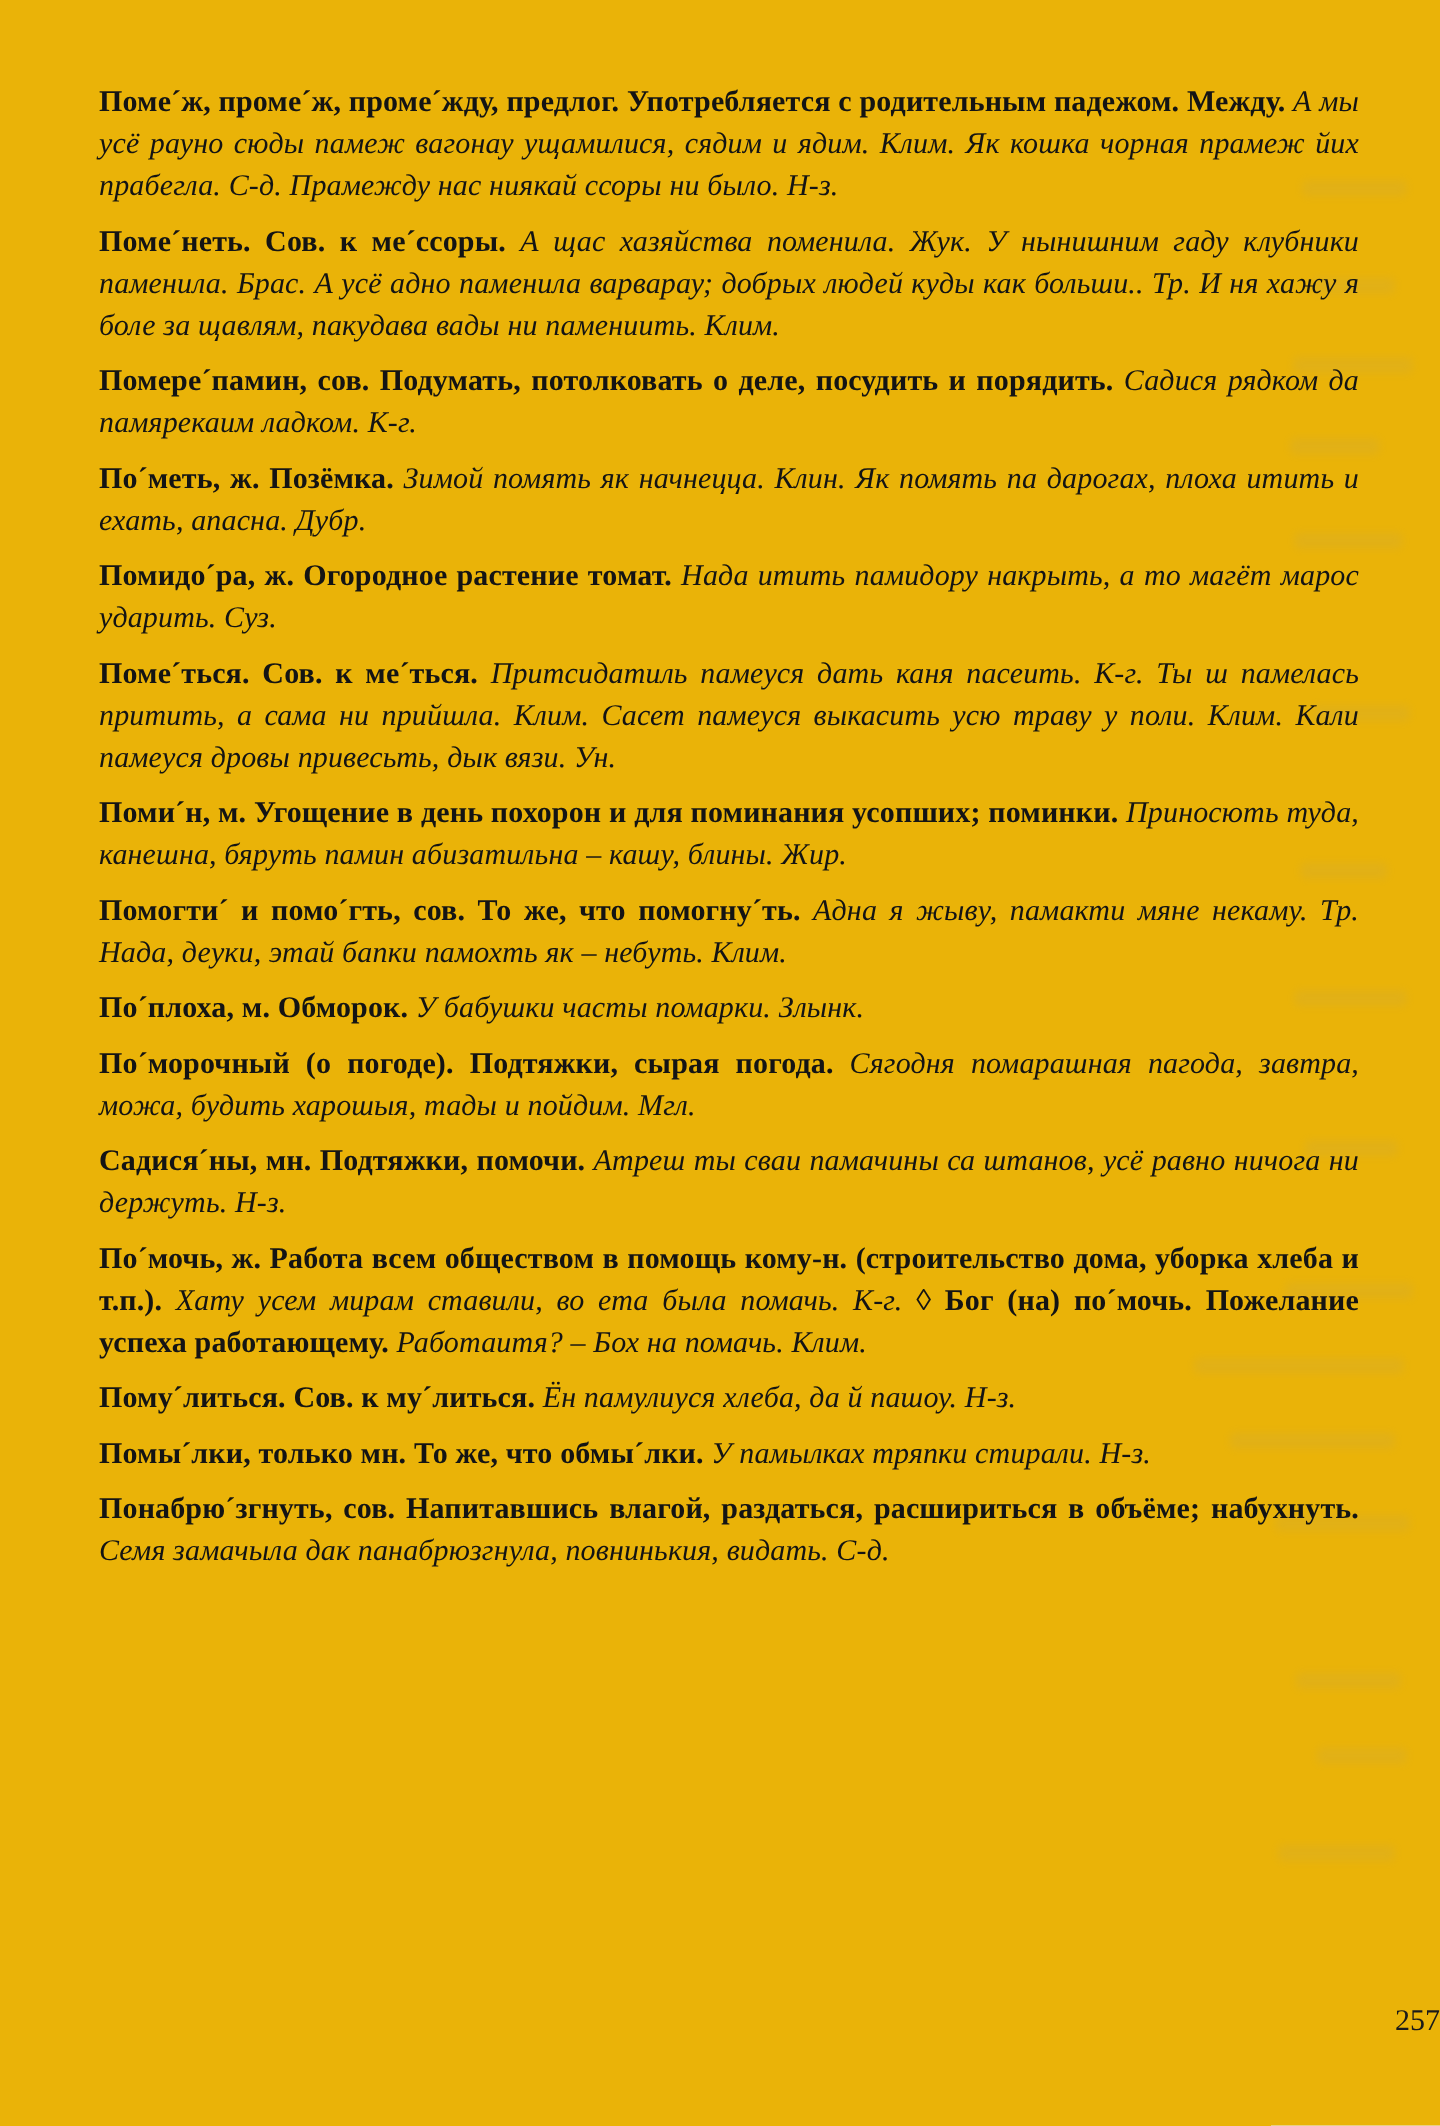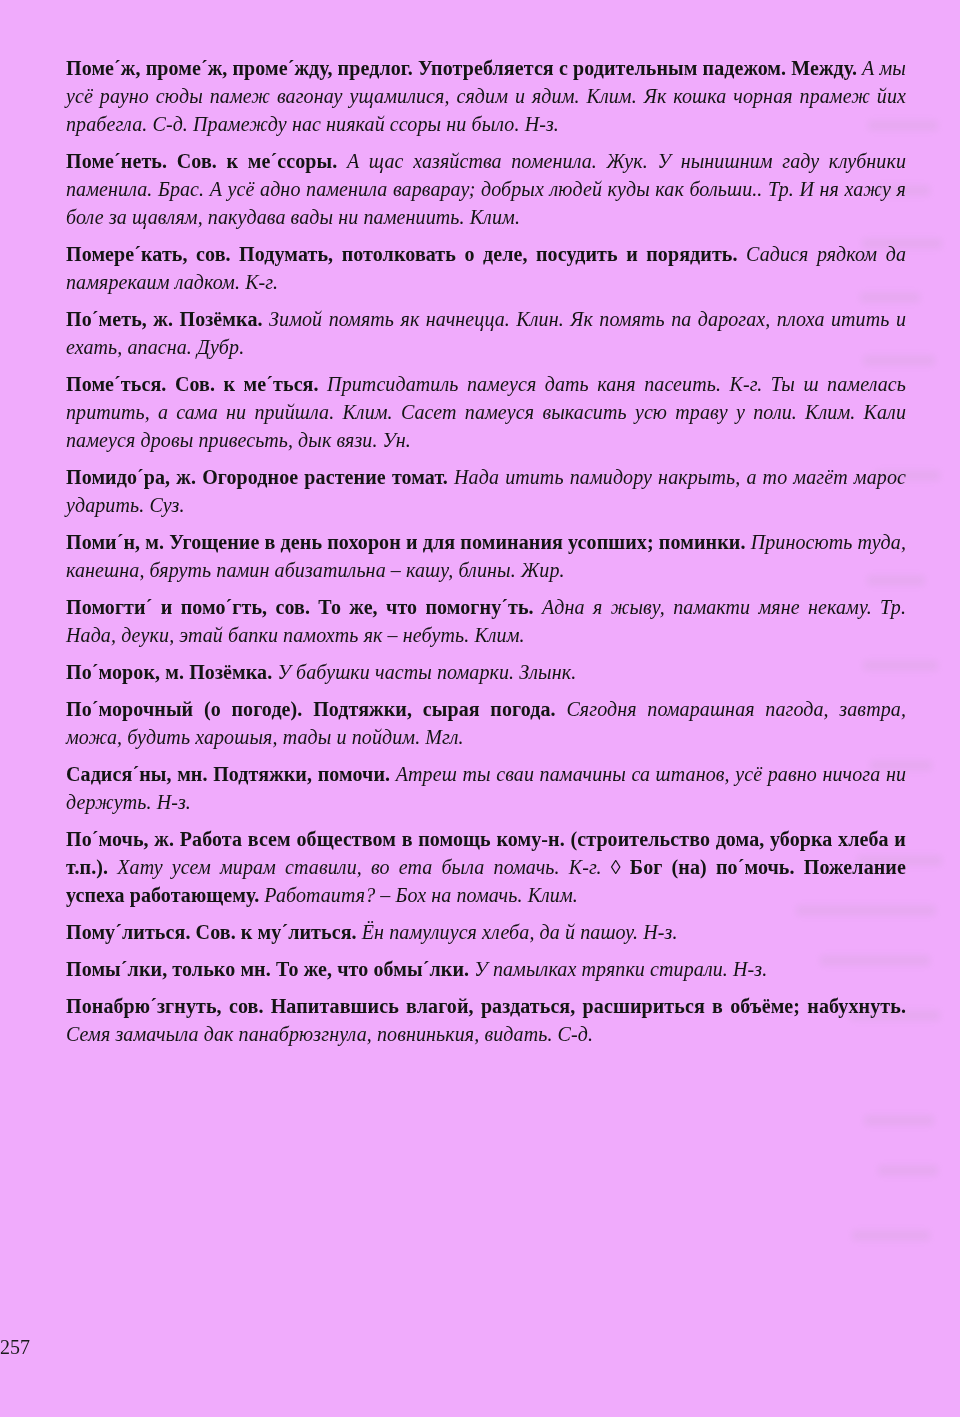--- a/index.html
+++ b/index.html
@@ -6,21 +6,21 @@
   html, body {
     margin: 0;
     padding: 0;
     background: #e8e8e6;
   }
   .page {
     position: relative;
     width: 960px;
     height: 1417px;
     margin: 0 auto;
-    background: #f0abfc;
+    background: #eab308;
     overflow: hidden;
     font-family: "Liberation Serif", serif;
     color: #141414;
   }
   .content {
     position: absolute;
     left: 66px;
     top: 54px;
     width: 840px;
   }
@@ -31,21 +31,21 @@
     text-align: justify;
     letter-spacing: 0.1px;
   }
   p.entry .bold   { font-weight: 700; font-style: normal; }
   p.entry .italic { font-weight: 400; font-style: italic; }
   .page-number {
     position: absolute;
     top: 1336px;
     left: 0;
     width: 100%;
-    text-align: left;
+    text-align: right;
     font-size: 20px;
     color: #1a1a1a;
   }
   
   .ghosting { position: absolute; inset: 0; pointer-events: none; }
   .ghosting .smudge {
     position: absolute;
     background: #9a9a96;
     opacity: 0.10;
     filter: blur(3px);
@@ -73,27 +73,27 @@
     <div class="smudge" style="right:30px; top:955px;  width:110px;"></div>
     <div class="smudge" style="right:20px; top:1010px; width:90px;"></div>
     <div class="smudge" style="right:26px; top:1115px; width:70px;"></div>
     <div class="smudge" style="right:22px; top:1165px; width:60px;"></div>
     <div class="smudge" style="right:30px; top:1230px; width:78px;"></div>
   </div>
 
   <div class="content" id="entries">
       <p class="entry"><span class="bold">Поме´ж, проме´ж, проме´жду, предлог. Употребляется с родительным падежом. Между. </span><span class="italic">А мы усё рауно сюды памеж вагонау ущамилися, сядим и ядим. Клим. Як кошка чорная прамеж йих прабегла. С-д. Прамежду нас ниякай ссоры ни было. Н-з.</span></p>
       <p class="entry"><span class="bold">Поме´неть. Сов. к ме´ссоры. </span><span class="italic">А щас хазяйства поменила. Жук. У нынишним гаду клубники паменила. Брас. А усё адно паменила варварау; добрых людей куды как больши.. Тр. И ня хажу я боле за щавлям, пакудава вады ни памениить. Клим.</span></p>
-      <p class="entry"><span class="bold">Помере´кать, сов. Подумать, потолковать о деле, посудить и порядить. </span><span class="italic">Садися рядком да памярекаим ладком. К-г.</span></p>
+      <p class="entry"><span class="bold">Помере´памин, сов. Подумать, потолковать о деле, посудить и порядить. </span><span class="italic">Садися рядком да памярекаим ладком. К-г.</span></p>
       <p class="entry"><span class="bold">По´меть, ж. Позёмка. </span><span class="italic">Зимой помять як начнецца. Клин. Як помять па дарогах, плоха итить и ехать, апасна. Дубр.</span></p>
+      <p class="entry"><span class="bold">Помидо´ра, ж. Огородное растение томат. </span><span class="italic">Нада итить памидору накрыть, а то магёт марос ударить. Суз.</span></p>
       <p class="entry"><span class="bold">Поме´ться. Сов. к ме´ться. </span><span class="italic">Притсидатиль памеуся дать каня пасеить. К-г. Ты ш памелась притить, а сама ни прийшла. Клим. Сасет памеуся выкасить усю траву у поли. Клим. Кали памеуся дровы привесьть, дык вязи. Ун.</span></p>
-      <p class="entry"><span class="bold">Помидо´ра, ж. Огородное растение томат. </span><span class="italic">Нада итить памидору накрыть, а то магёт марос ударить. Суз.</span></p>
       <p class="entry"><span class="bold">Поми´н, м. Угощение в день похорон и для поминания усопших; поминки. </span><span class="italic">Приносють туда, канешна, бяруть памин абизатильна – кашу, блины. Жир.</span></p>
       <p class="entry"><span class="bold">Помогти´ и помо´гть, сов. То же, что помогну´ть. </span><span class="italic">Адна я жыву, памакти мяне некаму. Тр. Нада, деуки, этай бапки памохть як – небуть. Клим.</span></p>
-      <p class="entry"><span class="bold">По´морок, м. Позёмка. </span><span class="italic">У бабушки часты помарки. Злынк.</span></p>
+      <p class="entry"><span class="bold">По´плоха, м. Обморок. </span><span class="italic">У бабушки часты помарки. Злынк.</span></p>
       <p class="entry"><span class="bold">По´морочный (о погоде). Подтяжки, сырая погода. </span><span class="italic">Сягодня помарашная пагода, завтра, можа, будить харошыя, тады и пойдим. Мгл.</span></p>
       <p class="entry"><span class="bold">Садися´ны, мн. Подтяжки, помочи. </span><span class="italic">Атреш ты сваи памачины са штанов, усё равно ничога ни держуть. Н-з.</span></p>
       <p class="entry"><span class="bold">По´мочь, ж. Работа всем обществом в помощь кому-н. (строительство дома, уборка хлеба и т.п.). </span><span class="italic">Хату усем мирам ставили, во ета была помачь. К-г. </span><span class="bold">◊ Бог (на) по´мочь. Пожелание успеха работающему. </span><span class="italic">Работаитя? – Бох на помачь. Клим.</span></p>
       <p class="entry"><span class="bold">Пому´литься. Сов. к му´литься. </span><span class="italic">Ён памулиуся хлеба, да й пашоу. Н-з.</span></p>
       <p class="entry"><span class="bold">Помы´лки, только мн. То же, что обмы´лки. </span><span class="italic">У памылках тряпки стирали. Н-з.</span></p>
       <p class="entry"><span class="bold">Понабрю´згнуть, сов. Напитавшись влагой, раздаться, расшириться в объёме; набухнуть. </span><span class="italic">Семя замачыла дак панабрюзгнула, повнинькия, видать. С-д.</span></p>
     </div>
 
   <div class="page-number">257</div>
 

